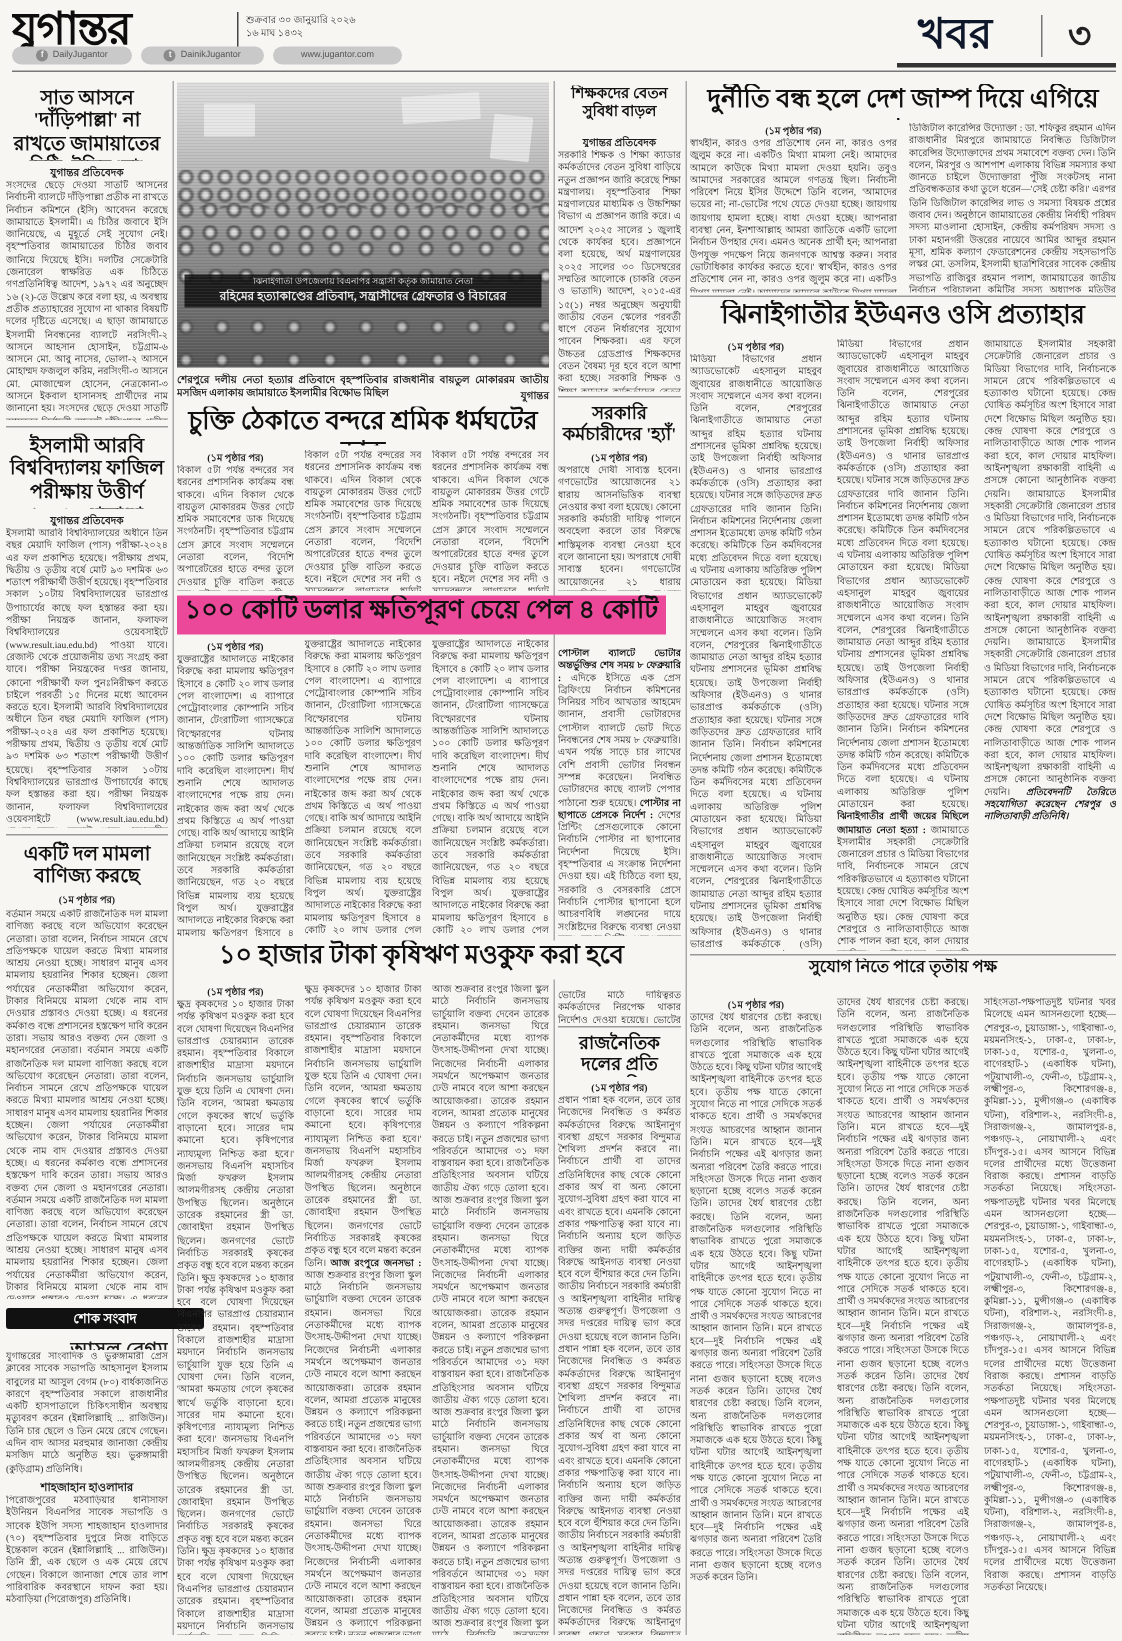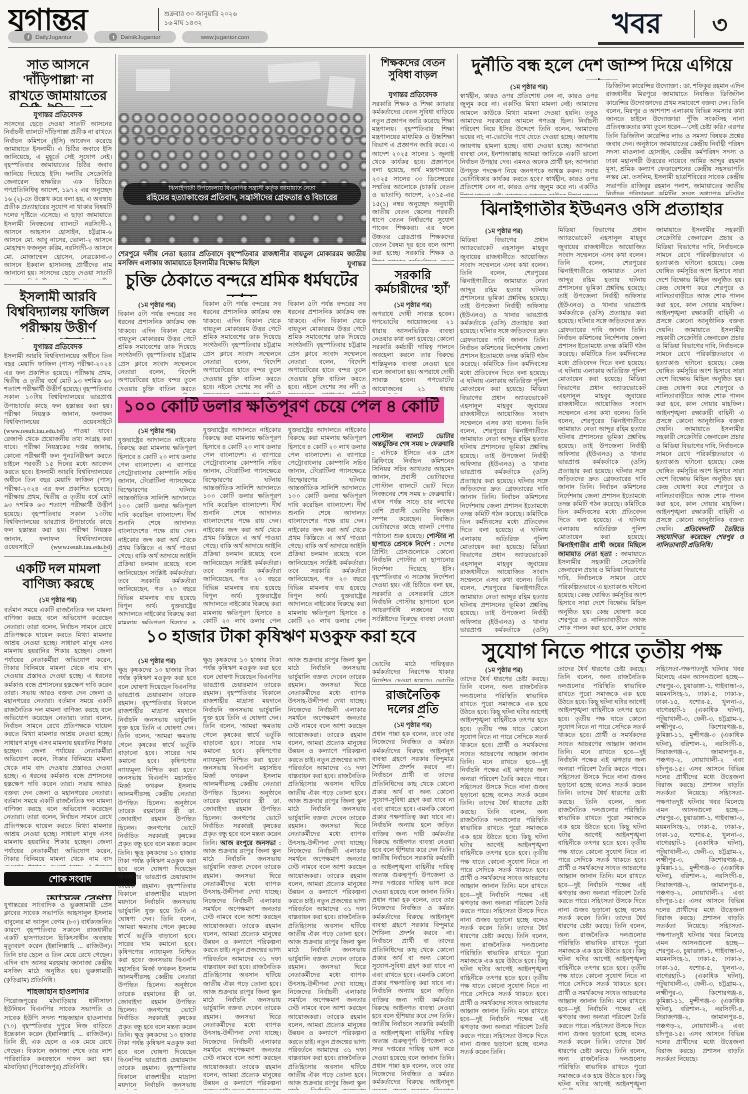--- a/index.html
+++ b/index.html
@@ -89,21 +89,21 @@
 <div class="abs byline" style="left:4px;top:986px;width:108px;height:10px;font-size:7.5px;">শাহজাহান হাওলাদার</div>
 <div class="abs bodytext" style="left:4px;top:997px;width:108px;height:92px;">পিরোজপুরের মঠবাড়িয়ার ধানীসাফা ইউনিয়ন বিএনপির সাবেক সভাপতি ও সাবেক ইউপি সদস্য শাহজাহান হাওলাদার (৭০) বৃহস্পতিবার দুপুরে নিজ বাড়িতে ইন্তেকাল করেন (ইন্নালিল্লাহি ... রাজিউন)। তিনি স্ত্রী, এক ছেলে ও এক মেয়ে রেখে গেছেন। বিকালে জানাজা শেষে তার লাশ পারিবারিক কবরস্থানে দাফন করা হয়। মঠবাড়িয়া (পিরোজপুর) প্রতিনিধি।</div>
 
 <div class="abs photo" style="left:118px;top:55px;width:248px;height:190px;">
   <div class="placard" style="left:18px;top:14px;width:34px;height:22px;"></div>
   <div class="placard" style="left:150px;top:8px;width:52px;height:18px;transform:rotate(-4deg);"></div>
   <div class="placard" style="left:210px;top:22px;width:26px;height:30px;transform:rotate(6deg);"></div>
   <div class="heads" style="top:58px;height:26px;"></div>
   <div class="heads" style="top:80px;height:30px;background-size:16px 15px;"></div>
   <div class="heads" style="top:106px;height:34px;background-size:20px 18px;"></div>
-  <div class="banner" style="top:128px;border-radius:10px;">
+  <div class="banner" style="top:128px;">
     <div class="l1">ঝিনাইগাতী উপজেলায় বিএনপির সন্ত্রাসী কর্তৃক জামায়াত নেতা</div>
     <div class="l2">রহিমের হত্যাকাণ্ডের প্রতিবাদ, সন্ত্রাসীদের গ্রেফতার ও বিচারের</div>
   </div>
   <div class="heads" style="top:158px;height:32px;background-size:24px 22px;opacity:.7;"></div>
   <div class="grain"></div>
 </div>
 <div class="abs caption" style="left:118px;top:249px;width:248px;height:19px;">শেরপুরে দলীয় নেতা হত্যার প্রতিবাদে বৃহস্পতিবার রাজধানীর বায়তুল মোকাররম জাতীয় মসজিদ এলাকায় জামায়াতে ইসলামীর বিক্ষোভ মিছিল</div>
 <div class="abs" style="left:316px;top:258px;width:50px;font-size:6.8px;font-weight:bold;text-align:right;color:#222;">যুগান্তর</div>
 
 <div class="abs hl" style="left:118px;top:271px;width:248px;height:26px;font-size:17px;">চুক্তি ঠেকাতে বন্দরে শ্রমিক ধর্মঘটের ডাক</div>
@@ -162,17 +162,17 @@
   <span>মিডিয়া বিভাগের প্রধান অ্যাডভোকেট এহসানুল মাহবুব জুবায়ের রাজধানীতে আয়োজিত সংবাদ সম্মেলনে এসব কথা বলেন। তিনি বলেন, শেরপুরের ঝিনাইগাতীতে জামায়াত নেতা আব্দুর রহিম হত্যার ঘটনায় প্রশাসনের ভূমিকা প্রশ্নবিদ্ধ হয়েছে। তাই উপজেলা নির্বাহী অফিসার (ইউএনও) ও থানার ভারপ্রাপ্ত কর্মকর্তাকে (ওসি) প্রত্যাহার করা হয়েছে। ঘটনার সঙ্গে জড়িতদের দ্রুত গ্রেফতারের দাবি জানান তিনি। নির্বাচন কমিশনের নির্দেশনায় জেলা প্রশাসন ইতোমধ্যে তদন্ত কমিটি গঠন করেছে। কমিটিকে তিন কর্মদিবসের মধ্যে প্রতিবেদন দিতে বলা হয়েছে। এ ঘটনায় এলাকায় অতিরিক্ত পুলিশ মোতায়েন করা হয়েছে। মিডিয়া বিভাগের প্রধান অ্যাডভোকেট এহসানুল মাহবুব জুবায়ের রাজধানীতে আয়োজিত সংবাদ সম্মেলনে এসব কথা বলেন। তিনি বলেন, শেরপুরের ঝিনাইগাতীতে জামায়াত নেতা আব্দুর রহিম হত্যার ঘটনায় প্রশাসনের ভূমিকা প্রশ্নবিদ্ধ হয়েছে। তাই উপজেলা নির্বাহী অফিসার (ইউএনও) ও থানার ভারপ্রাপ্ত কর্মকর্তাকে (ওসি) প্রত্যাহার করা হয়েছে। ঘটনার সঙ্গে জড়িতদের দ্রুত গ্রেফতারের দাবি জানান তিনি। নির্বাচন কমিশনের নির্দেশনায় জেলা প্রশাসন ইতোমধ্যে তদন্ত কমিটি গঠন করেছে। কমিটিকে তিন কর্মদিবসের মধ্যে প্রতিবেদন দিতে বলা হয়েছে। এ ঘটনায় এলাকায় অতিরিক্ত পুলিশ মোতায়েন করা হয়েছে।</span>
   <b>ঝিনাইগাতীর প্রার্থী জয়ের মিছিলে জামায়াত নেতা হত্যা :</b>
   <span>জামায়াতে ইসলামীর সহকারী সেক্রেটারি জেনারেল প্রচার ও মিডিয়া বিভাগের দাবি, নির্বাচনকে সামনে রেখে পরিকল্পিতভাবে এ হত্যাকাণ্ড ঘটানো হয়েছে। কেন্দ্র ঘোষিত কর্মসূচির অংশ হিসাবে সারা দেশে বিক্ষোভ মিছিল অনুষ্ঠিত হয়। কেন্দ্র ঘোষণা করে শেরপুরে ও নালিতাবাড়ীতে আজ শোক পালন করা হবে, কাল দোয়ার মাহফিল। আইনশৃঙ্খলা রক্ষাকারী বাহিনী এ প্রসঙ্গে কোনো আনুষ্ঠানিক বক্তব্য দেয়নি।</span>
 </div>
 <div class="abs bodytext" style="left:656px;top:226px;width:88px;height:408px;">
   <span>জামায়াতে ইসলামীর সহকারী সেক্রেটারি জেনারেল প্রচার ও মিডিয়া বিভাগের দাবি, নির্বাচনকে সামনে রেখে পরিকল্পিতভাবে এ হত্যাকাণ্ড ঘটানো হয়েছে। কেন্দ্র ঘোষিত কর্মসূচির অংশ হিসাবে সারা দেশে বিক্ষোভ মিছিল অনুষ্ঠিত হয়। কেন্দ্র ঘোষণা করে শেরপুরে ও নালিতাবাড়ীতে আজ শোক পালন করা হবে, কাল দোয়ার মাহফিল। আইনশৃঙ্খলা রক্ষাকারী বাহিনী এ প্রসঙ্গে কোনো আনুষ্ঠানিক বক্তব্য দেয়নি। জামায়াতে ইসলামীর সহকারী সেক্রেটারি জেনারেল প্রচার ও মিডিয়া বিভাগের দাবি, নির্বাচনকে সামনে রেখে পরিকল্পিতভাবে এ হত্যাকাণ্ড ঘটানো হয়েছে। কেন্দ্র ঘোষিত কর্মসূচির অংশ হিসাবে সারা দেশে বিক্ষোভ মিছিল অনুষ্ঠিত হয়। কেন্দ্র ঘোষণা করে শেরপুরে ও নালিতাবাড়ীতে আজ শোক পালন করা হবে, কাল দোয়ার মাহফিল। আইনশৃঙ্খলা রক্ষাকারী বাহিনী এ প্রসঙ্গে কোনো আনুষ্ঠানিক বক্তব্য দেয়নি। জামায়াতে ইসলামীর সহকারী সেক্রেটারি জেনারেল প্রচার ও মিডিয়া বিভাগের দাবি, নির্বাচনকে সামনে রেখে পরিকল্পিতভাবে এ হত্যাকাণ্ড ঘটানো হয়েছে। কেন্দ্র ঘোষিত কর্মসূচির অংশ হিসাবে সারা দেশে বিক্ষোভ মিছিল অনুষ্ঠিত হয়। কেন্দ্র ঘোষণা করে শেরপুরে ও নালিতাবাড়ীতে আজ শোক পালন করা হবে, কাল দোয়ার মাহফিল। আইনশৃঙ্খলা রক্ষাকারী বাহিনী এ প্রসঙ্গে কোনো আনুষ্ঠানিক বক্তব্য দেয়নি।</span>
   <b style="font-style:italic;">প্রতিবেদনটি তৈরিতে সহযোগিতা করেছেন শেরপুর ও নালিতাবাড়ী প্রতিনিধি।</b>
 </div>
 <div class="abs hrule" style="left:460px;top:636px;width:284px;"></div>
 
-<div class="abs hl" style="left:460px;top:639px;width:284px;height:24px;font-size:21px;">সুযোগ নিতে পারে তৃতীয় পক্ষ</div>
+<div class="abs hl" style="left:460px;top:639px;width:284px;height:24px;font-size:11px;">সুযোগ নিতে পারে তৃতীয় পক্ষ</div>
 <div class="abs cont" style="left:460px;top:665px;width:88px;height:9px;">(১ম পৃষ্ঠার পর)</div>
 <div class="abs bodytext" style="left:460px;top:675px;width:88px;height:415px;">তাদের ধৈর্য ধারণের চেষ্টা করছে। তিনি বলেন, অন্য রাজনৈতিক দলগুলোর পরিস্থিতি স্বাভাবিক রাখতে পুরো সমাজকে এক হয়ে উঠতে হবে। কিছু ঘটনা ঘটার আগেই আইনশৃঙ্খলা বাহিনীকে তৎপর হতে হবে। তৃতীয় পক্ষ যাতে কোনো সুযোগ নিতে না পারে সেদিকে সতর্ক থাকতে হবে। প্রার্থী ও সমর্থকদের সংযত আচরণের আহ্বান জানান তিনি। মনে রাখতে হবে—দুই নির্বাচনি পক্ষের এই ঝগড়ার জন্য অন্যরা পরিবেশ তৈরি করতে পারে। সহিংসতা উসকে দিতে নানা গুজব ছড়ানো হচ্ছে বলেও সতর্ক করেন তিনি। তাদের ধৈর্য ধারণের চেষ্টা করছে। তিনি বলেন, অন্য রাজনৈতিক দলগুলোর পরিস্থিতি স্বাভাবিক রাখতে পুরো সমাজকে এক হয়ে উঠতে হবে। কিছু ঘটনা ঘটার আগেই আইনশৃঙ্খলা বাহিনীকে তৎপর হতে হবে। তৃতীয় পক্ষ যাতে কোনো সুযোগ নিতে না পারে সেদিকে সতর্ক থাকতে হবে। প্রার্থী ও সমর্থকদের সংযত আচরণের আহ্বান জানান তিনি। মনে রাখতে হবে—দুই নির্বাচনি পক্ষের এই ঝগড়ার জন্য অন্যরা পরিবেশ তৈরি করতে পারে। সহিংসতা উসকে দিতে নানা গুজব ছড়ানো হচ্ছে বলেও সতর্ক করেন তিনি। তাদের ধৈর্য ধারণের চেষ্টা করছে। তিনি বলেন, অন্য রাজনৈতিক দলগুলোর পরিস্থিতি স্বাভাবিক রাখতে পুরো সমাজকে এক হয়ে উঠতে হবে। কিছু ঘটনা ঘটার আগেই আইনশৃঙ্খলা বাহিনীকে তৎপর হতে হবে। তৃতীয় পক্ষ যাতে কোনো সুযোগ নিতে না পারে সেদিকে সতর্ক থাকতে হবে। প্রার্থী ও সমর্থকদের সংযত আচরণের আহ্বান জানান তিনি। মনে রাখতে হবে—দুই নির্বাচনি পক্ষের এই ঝগড়ার জন্য অন্যরা পরিবেশ তৈরি করতে পারে। সহিংসতা উসকে দিতে নানা গুজব ছড়ানো হচ্ছে বলেও সতর্ক করেন তিনি।</div>
 <div class="abs bodytext" style="left:558px;top:665px;width:88px;height:425px;">তাদের ধৈর্য ধারণের চেষ্টা করছে। তিনি বলেন, অন্য রাজনৈতিক দলগুলোর পরিস্থিতি স্বাভাবিক রাখতে পুরো সমাজকে এক হয়ে উঠতে হবে। কিছু ঘটনা ঘটার আগেই আইনশৃঙ্খলা বাহিনীকে তৎপর হতে হবে। তৃতীয় পক্ষ যাতে কোনো সুযোগ নিতে না পারে সেদিকে সতর্ক থাকতে হবে। প্রার্থী ও সমর্থকদের সংযত আচরণের আহ্বান জানান তিনি। মনে রাখতে হবে—দুই নির্বাচনি পক্ষের এই ঝগড়ার জন্য অন্যরা পরিবেশ তৈরি করতে পারে। সহিংসতা উসকে দিতে নানা গুজব ছড়ানো হচ্ছে বলেও সতর্ক করেন তিনি। তাদের ধৈর্য ধারণের চেষ্টা করছে। তিনি বলেন, অন্য রাজনৈতিক দলগুলোর পরিস্থিতি স্বাভাবিক রাখতে পুরো সমাজকে এক হয়ে উঠতে হবে। কিছু ঘটনা ঘটার আগেই আইনশৃঙ্খলা বাহিনীকে তৎপর হতে হবে। তৃতীয় পক্ষ যাতে কোনো সুযোগ নিতে না পারে সেদিকে সতর্ক থাকতে হবে। প্রার্থী ও সমর্থকদের সংযত আচরণের আহ্বান জানান তিনি। মনে রাখতে হবে—দুই নির্বাচনি পক্ষের এই ঝগড়ার জন্য অন্যরা পরিবেশ তৈরি করতে পারে। সহিংসতা উসকে দিতে নানা গুজব ছড়ানো হচ্ছে বলেও সতর্ক করেন তিনি। তাদের ধৈর্য ধারণের চেষ্টা করছে। তিনি বলেন, অন্য রাজনৈতিক দলগুলোর পরিস্থিতি স্বাভাবিক রাখতে পুরো সমাজকে এক হয়ে উঠতে হবে। কিছু ঘটনা ঘটার আগেই আইনশৃঙ্খলা বাহিনীকে তৎপর হতে হবে। তৃতীয় পক্ষ যাতে কোনো সুযোগ নিতে না পারে সেদিকে সতর্ক থাকতে হবে। প্রার্থী ও সমর্থকদের সংযত আচরণের আহ্বান জানান তিনি। মনে রাখতে হবে—দুই নির্বাচনি পক্ষের এই ঝগড়ার জন্য অন্যরা পরিবেশ তৈরি করতে পারে। সহিংসতা উসকে দিতে নানা গুজব ছড়ানো হচ্ছে বলেও সতর্ক করেন তিনি। তাদের ধৈর্য ধারণের চেষ্টা করছে। তিনি বলেন, অন্য রাজনৈতিক দলগুলোর পরিস্থিতি স্বাভাবিক রাখতে পুরো সমাজকে এক হয়ে উঠতে হবে। কিছু ঘটনা ঘটার আগেই আইনশৃঙ্খলা বাহিনীকে তৎপর হতে হবে। তৃতীয় পক্ষ যাতে কোনো সুযোগ নিতে না পারে সেদিকে সতর্ক থাকতে হবে। প্রার্থী ও সমর্থকদের সংযত আচরণের আহ্বান জানান তিনি। মনে রাখতে হবে—দুই নির্বাচনি পক্ষের এই ঝগড়ার জন্য অন্যরা পরিবেশ তৈরি করতে পারে। সহিংসতা উসকে দিতে নানা গুজব ছড়ানো হচ্ছে বলেও সতর্ক করেন তিনি।</div>
 <div class="abs bodytext" style="left:656px;top:665px;width:88px;height:425px;">সহিংসতা-পক্ষপাতদুষ্ট ঘটনার খবর মিলেছে এমন আসনগুলো হচ্ছে—শেরপুর-৩, চুয়াডাঙ্গা-১, গাইবান্ধা-৩, ময়মনসিংহ-১, ঢাকা-৫, ঢাকা-৮, ঢাকা-১৫, যশোর-৫, খুলনা-৩, বাগেরহাট-১ (একাধিক ঘটনা), পটুয়াখালী-৩, ফেনী-৩, চট্টগ্রাম-২, লক্ষ্মীপুর-৩, কিশোরগঞ্জ-৪, কুমিল্লা-১১, মুন্সীগঞ্জ-৩ (একাধিক ঘটনা), বরিশাল-২, নরসিংদী-৪, সিরাজগঞ্জ-২, জামালপুর-৪, পঞ্চগড়-২, নোয়াখালী-২ এবং চাঁদপুর-১৫। এসব আসনে বিভিন্ন দলের প্রার্থীদের মধ্যে উত্তেজনা বিরাজ করছে। প্রশাসন বাড়তি সতর্কতা নিয়েছে। সহিংসতা-পক্ষপাতদুষ্ট ঘটনার খবর মিলেছে এমন আসনগুলো হচ্ছে—শেরপুর-৩, চুয়াডাঙ্গা-১, গাইবান্ধা-৩, ময়মনসিংহ-১, ঢাকা-৫, ঢাকা-৮, ঢাকা-১৫, যশোর-৫, খুলনা-৩, বাগেরহাট-১ (একাধিক ঘটনা), পটুয়াখালী-৩, ফেনী-৩, চট্টগ্রাম-২, লক্ষ্মীপুর-৩, কিশোরগঞ্জ-৪, কুমিল্লা-১১, মুন্সীগঞ্জ-৩ (একাধিক ঘটনা), বরিশাল-২, নরসিংদী-৪, সিরাজগঞ্জ-২, জামালপুর-৪, পঞ্চগড়-২, নোয়াখালী-২ এবং চাঁদপুর-১৫। এসব আসনে বিভিন্ন দলের প্রার্থীদের মধ্যে উত্তেজনা বিরাজ করছে। প্রশাসন বাড়তি সতর্কতা নিয়েছে। সহিংসতা-পক্ষপাতদুষ্ট ঘটনার খবর মিলেছে এমন আসনগুলো হচ্ছে—শেরপুর-৩, চুয়াডাঙ্গা-১, গাইবান্ধা-৩, ময়মনসিংহ-১, ঢাকা-৫, ঢাকা-৮, ঢাকা-১৫, যশোর-৫, খুলনা-৩, বাগেরহাট-১ (একাধিক ঘটনা), পটুয়াখালী-৩, ফেনী-৩, চট্টগ্রাম-২, লক্ষ্মীপুর-৩, কিশোরগঞ্জ-৪, কুমিল্লা-১১, মুন্সীগঞ্জ-৩ (একাধিক ঘটনা), বরিশাল-২, নরসিংদী-৪, সিরাজগঞ্জ-২, জামালপুর-৪, পঞ্চগড়-২, নোয়াখালী-২ এবং চাঁদপুর-১৫। এসব আসনে বিভিন্ন দলের প্রার্থীদের মধ্যে উত্তেজনা বিরাজ করছে। প্রশাসন বাড়তি সতর্কতা নিয়েছে।</div>
 
 </body></html>

